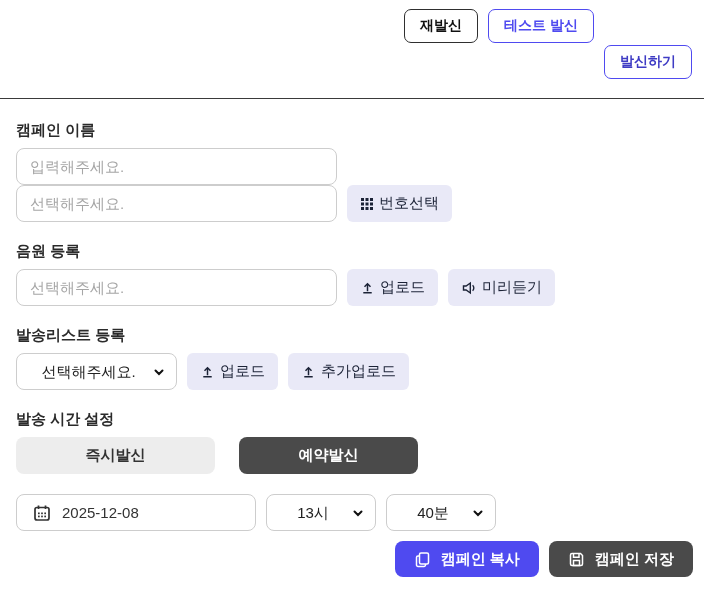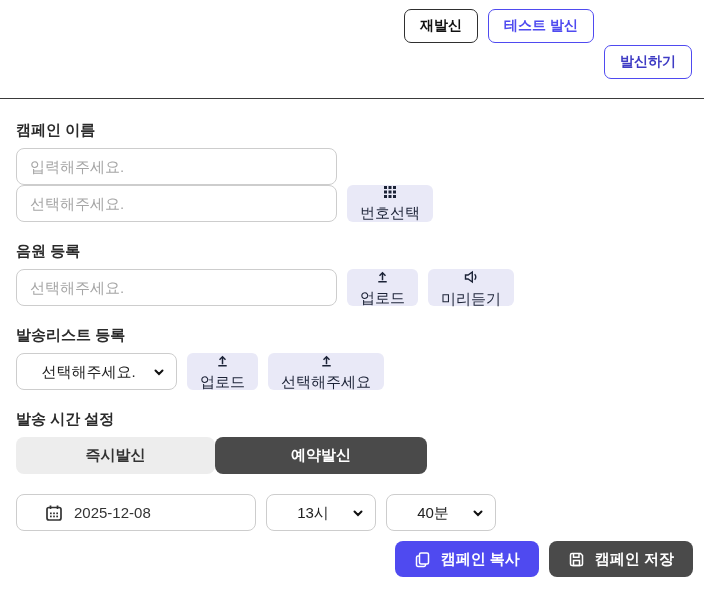--- a/index.html
+++ b/index.html
@@ -24,35 +24,35 @@
   .btn-outline.indigo2{border:1px solid var(--accent);color:var(--accent-dark-text);margin-top:36px;}
   .section{margin:0 16px;}
   .label{font-size:15px;font-weight:700;color:var(--label);margin:20px 0 10px;line-height:17px;}
   .label.first{margin-top:22px;}
   .row{display:flex;align-items:center;gap:10px;}
   .input{width:321px;height:37px;border:1px solid var(--border);border-radius:8px;
        padding:9px 13px;font-size:15px;color:#333;outline:none;background:#fff;}
   .input::placeholder{color:var(--placeholder);}
   .chip{height:37px;background:var(--chip-bg);color:var(--chip-text);border:none;
        border-radius:6px;padding:0 13px;font-size:15px;font-weight:500;cursor:pointer;
-       display:flex;align-items:center;gap:5px;flex-direction:column;}
+       display:flex;align-items:center;gap:5px;}
   .chip svg{flex:none;}
   .selwrap{position:relative;display:inline-block;}
   .selwrap select{width:100%;height:37px;border:1px solid var(--border);border-radius:8px;
        appearance:none;-webkit-appearance:none;background:#fff;font-size:15px;color:#222;
        text-align:center;text-align-last:center;padding:0 26px 0 10px;cursor:pointer;outline:none;}
   .selwrap .caret{position:absolute;right:12px;top:50%;transform:translateY(-50%);pointer-events:none;line-height:0;}
   .w161{width:161px;} .w110{width:110px;}
   .toggle{height:37px;border:none;border-radius:8px;font-size:15px;font-weight:700;cursor:pointer;}
   .toggle.light{width:199px;background:#ededed;color:#333;}
-  .toggle.darksel{width:212px;background:var(--dark-solid);color:#fff;}
-  .toggle-row{gap:0;}
+  .toggle.darksel{width:179px;background:var(--dark-solid);color:#fff;}
+  .toggle-row{gap:24px;}
   .daterow{margin:20px 16px 0;}
   .datewrap{width:240px;height:37px;border:1px solid var(--border);border-radius:8px;
-       display:flex;align-items:center;gap:11px;padding:0 28px;background:#fff;}
+       display:flex;align-items:center;gap:11px;padding:0 16px;background:#fff;}
   .datewrap input{border:none;outline:none;font-size:15px;color:#333;width:100%;background:transparent;}
   .footer{display:flex;justify-content:flex-end;gap:10px;margin:10px 11px 0 0;}
   .btn-solid{height:36px;padding:0 19px;border:none;border-radius:8px;color:#fff;
        font-size:15px;font-weight:700;cursor:pointer;display:flex;align-items:center;gap:10px;}
   .btn-solid.primary{background:var(--accent);}
   .btn-solid.darkbtn{background:var(--dark-solid);}
   .icon{line-height:0;display:inline-flex;}
 </style>
 </head>
 <body>
@@ -142,21 +142,21 @@
       <span>업로드</span>
     </button>
     <button class="chip">
       <span class="icon">
         <svg width="15" height="15" viewBox="0 0 16 16" fill="none" stroke="currentColor" stroke-width="1.6">
           <path d="M8 12 V4.5"></path>
             <path d="M4.8 7.2 L8 4 l3.2 3.2"></path>
             <path d="M3.5 13.6 H12.5"></path>
         </svg>
       </span>
-      <span>선택해주세요</span>
+      <span>추가업로드</span>
     </button>
   </div>
 </div>
 
 <div class="section">
   <div class="label">발송 시간 설정</div>
   <div class="row toggle-row">
     <button class="toggle light">즉시발신</button>
     <button class="toggle darksel">예약발신</button>
   </div>

